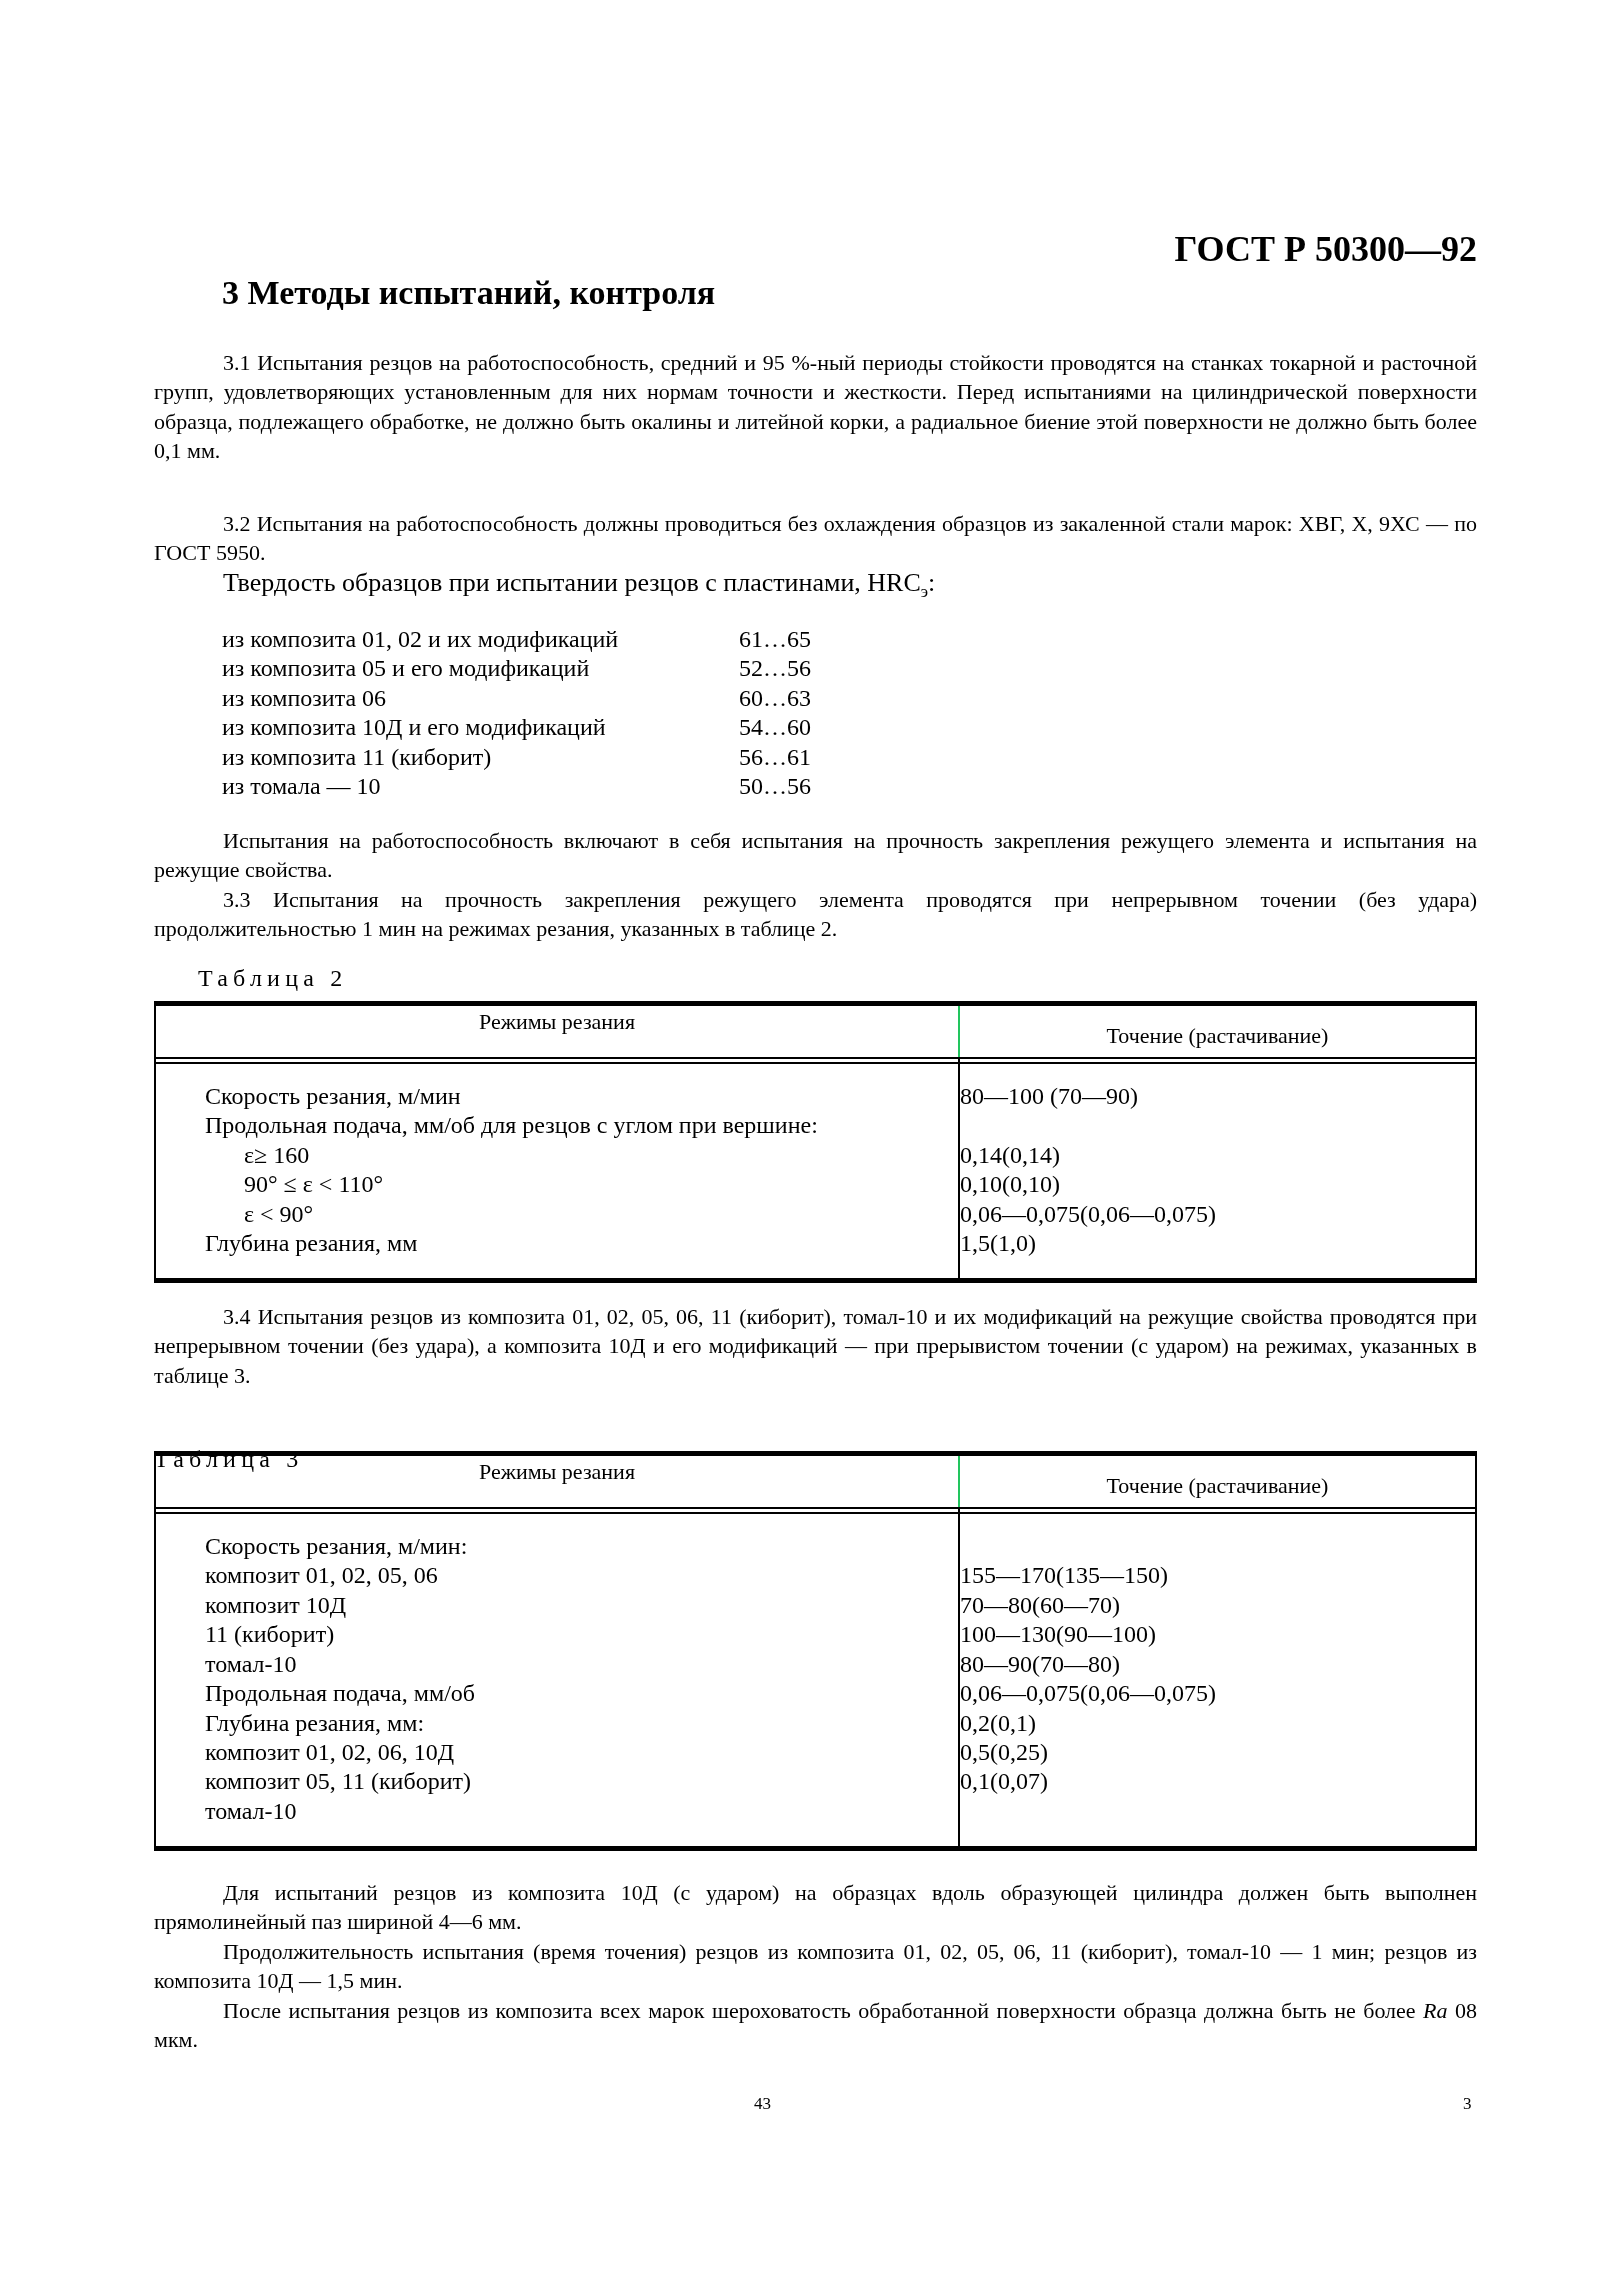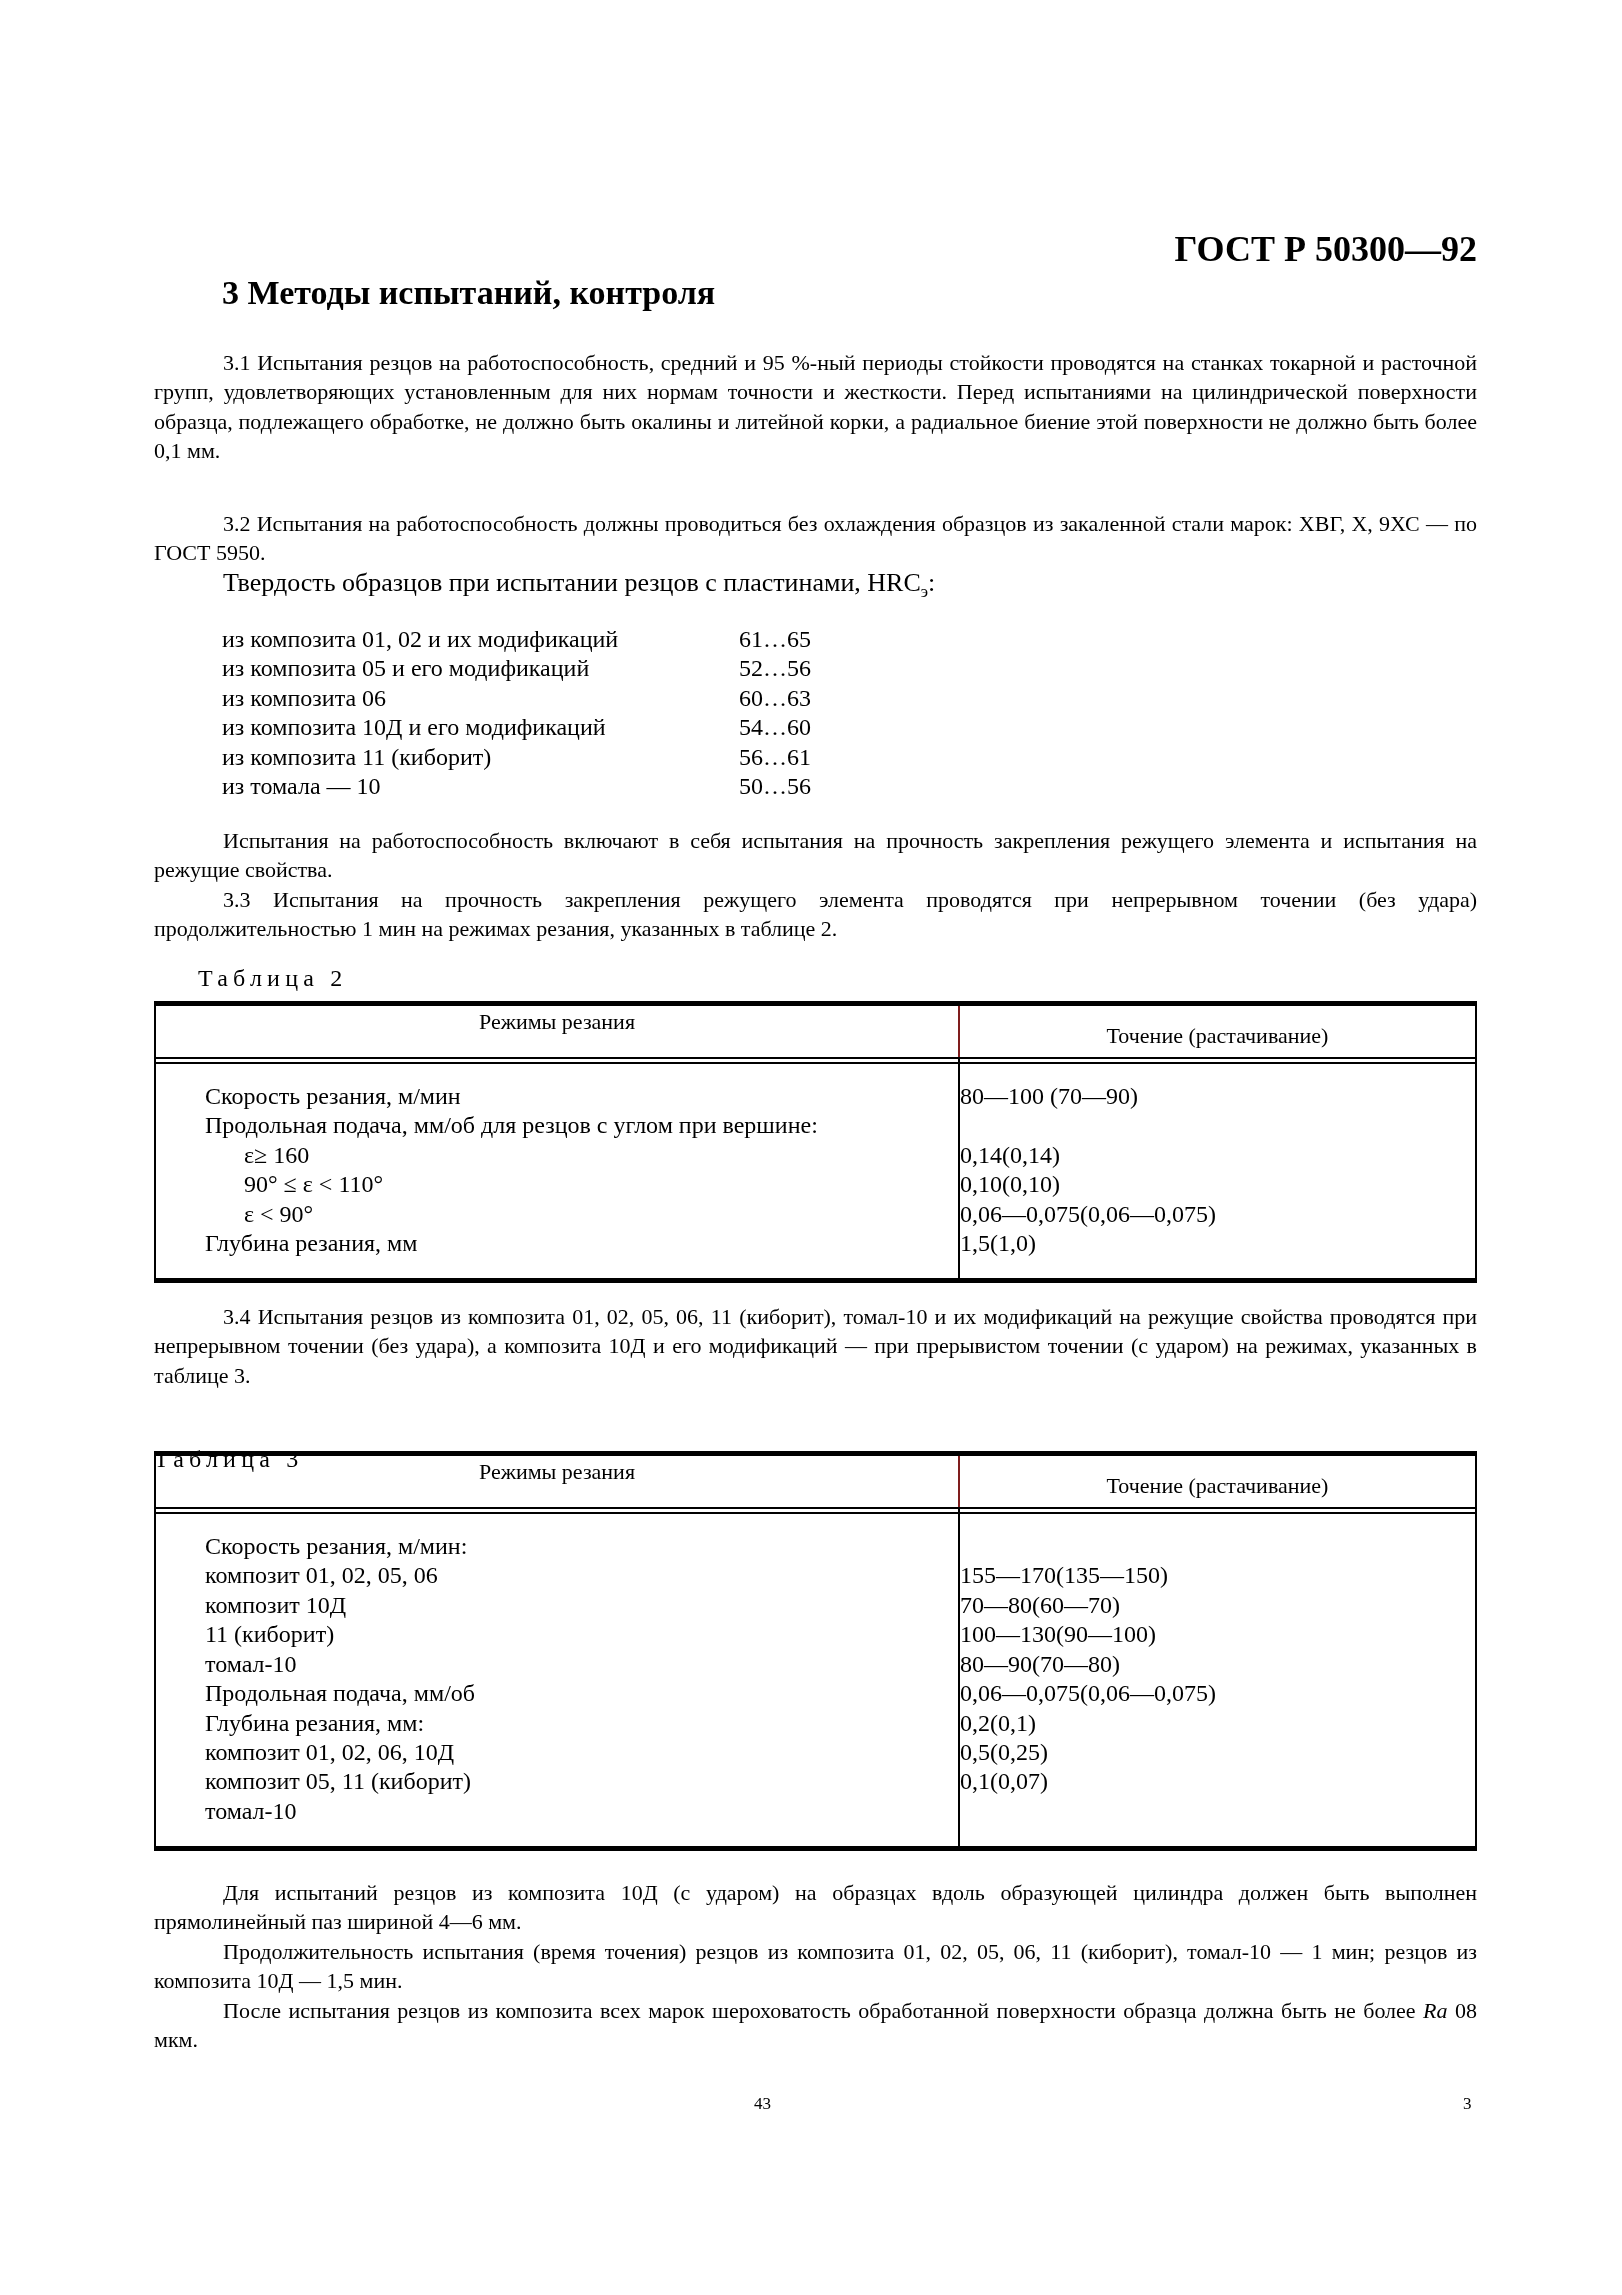--- a/index.html
+++ b/index.html
@@ -33,21 +33,21 @@
   table.gt {
     position: absolute; left: 154px; width: 1323px;
     border-collapse: collapse; font-size: 24px;
     border-top: 5.2px solid #000; border-bottom: 5.2px solid #000;
     border-left: 2px solid #000; border-right: 2.6px solid #000;
   }
   table.gt th {
     font-weight: normal; font-size: 22px; height: 41px;
     border-bottom: 2px solid #000; vertical-align: middle;
   }
-  table.gt th.c1 { width: 800px; border-right: 2px solid #7f1d1d; vertical-align: top; padding-top: 2.6px; }
+  table.gt th.c1 { width: 800px; border-right: 2px solid #22c55e; vertical-align: top; padding-top: 2.6px; }
   table.gt th.c2 { border-right: 0; padding-top: 9.2px; }
   table.gt tr.sep td { height: 2.6px; padding: 0; border-bottom: 2px solid #000; }
   table.gt tr.sep td.c1 { border-right: 2px solid #000; }
   table.gt td.body1 {
     border-right: 2px solid #000; vertical-align: top;
     padding: 18.3px 0 19.6px 49px; line-height: 29.4px;
   }
   table.gt td.body2 {
     vertical-align: top; text-align: left;
     padding: 18.3px 0 19.6px 0; line-height: 29.4px;

